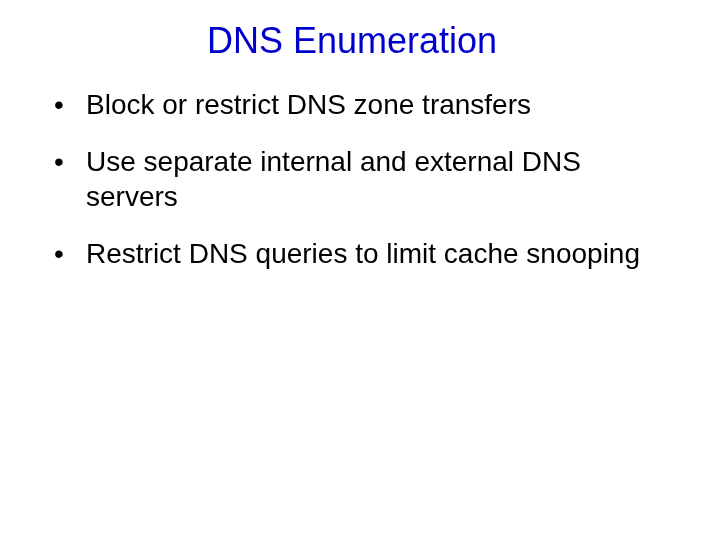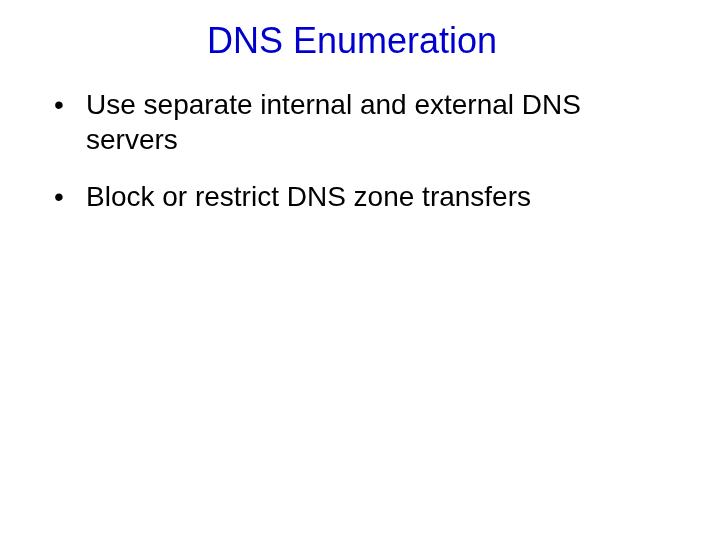--- a/index.html
+++ b/index.html
@@ -48,16 +48,17 @@
   }
 </style>
 </head>
 <body>
 
 <div class="slide">
   <h1 class="title">
     <span>DNS Enumeration</span><br>
   </h1>
   <ul class="bullets">
+    <li>Block or restrict DNS zone transfers</li>
     <li>Use separate internal and external DNS servers</li>
-    <li>Block or restrict DNS zone transfers</li>
+    <li>Restrict DNS queries to limit cache snooping</li>
   </ul>
 </div>
 
 </body></html>

